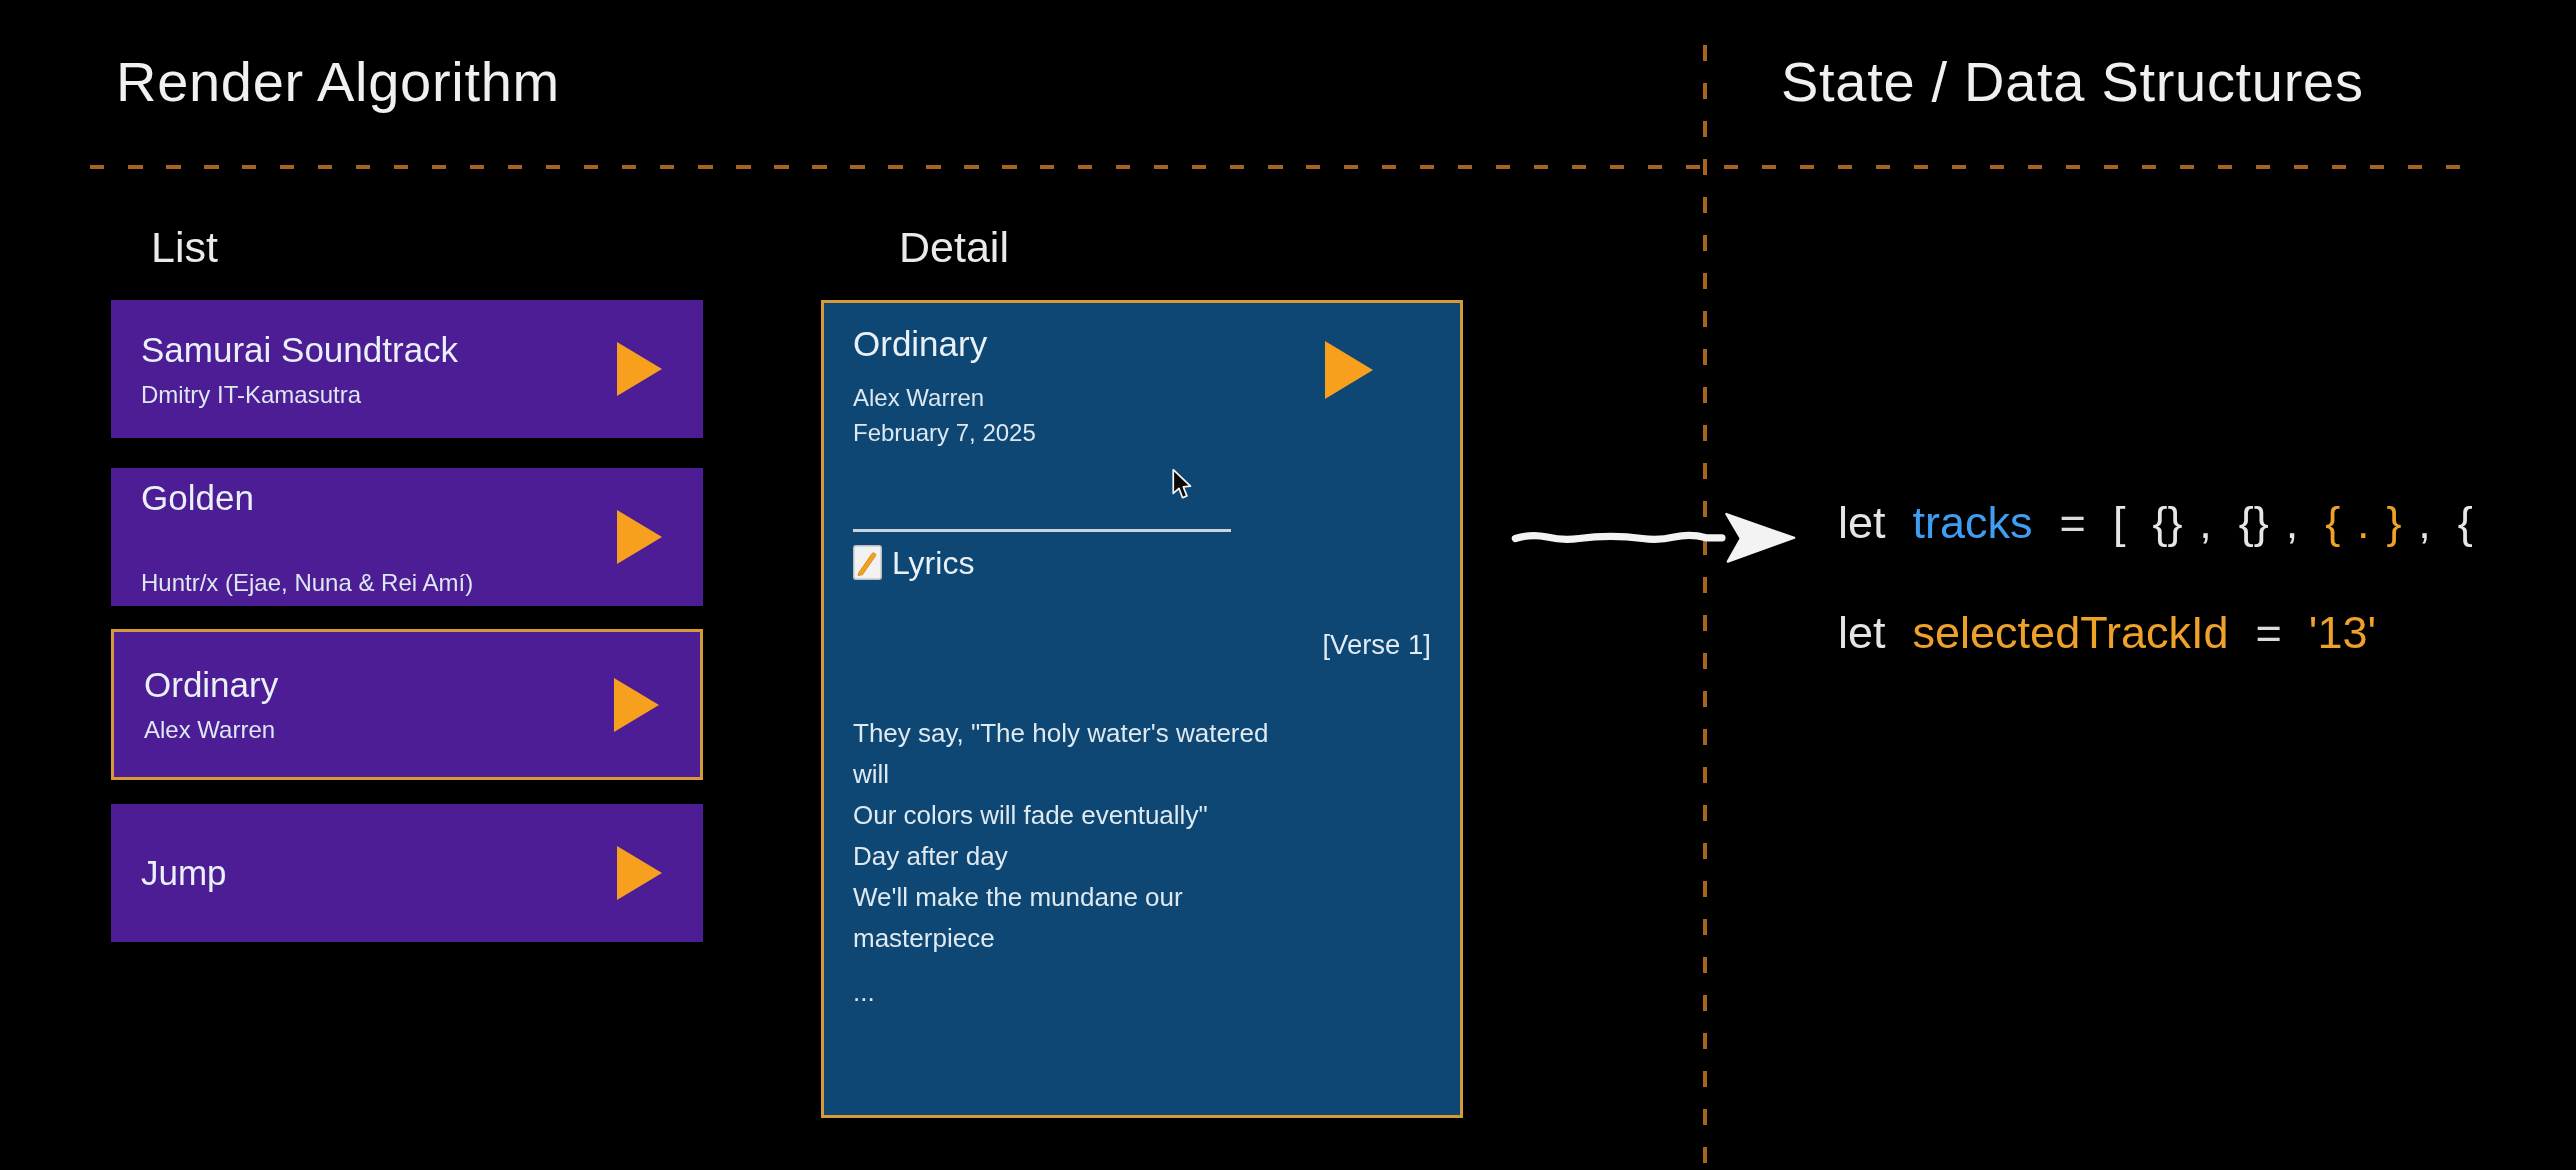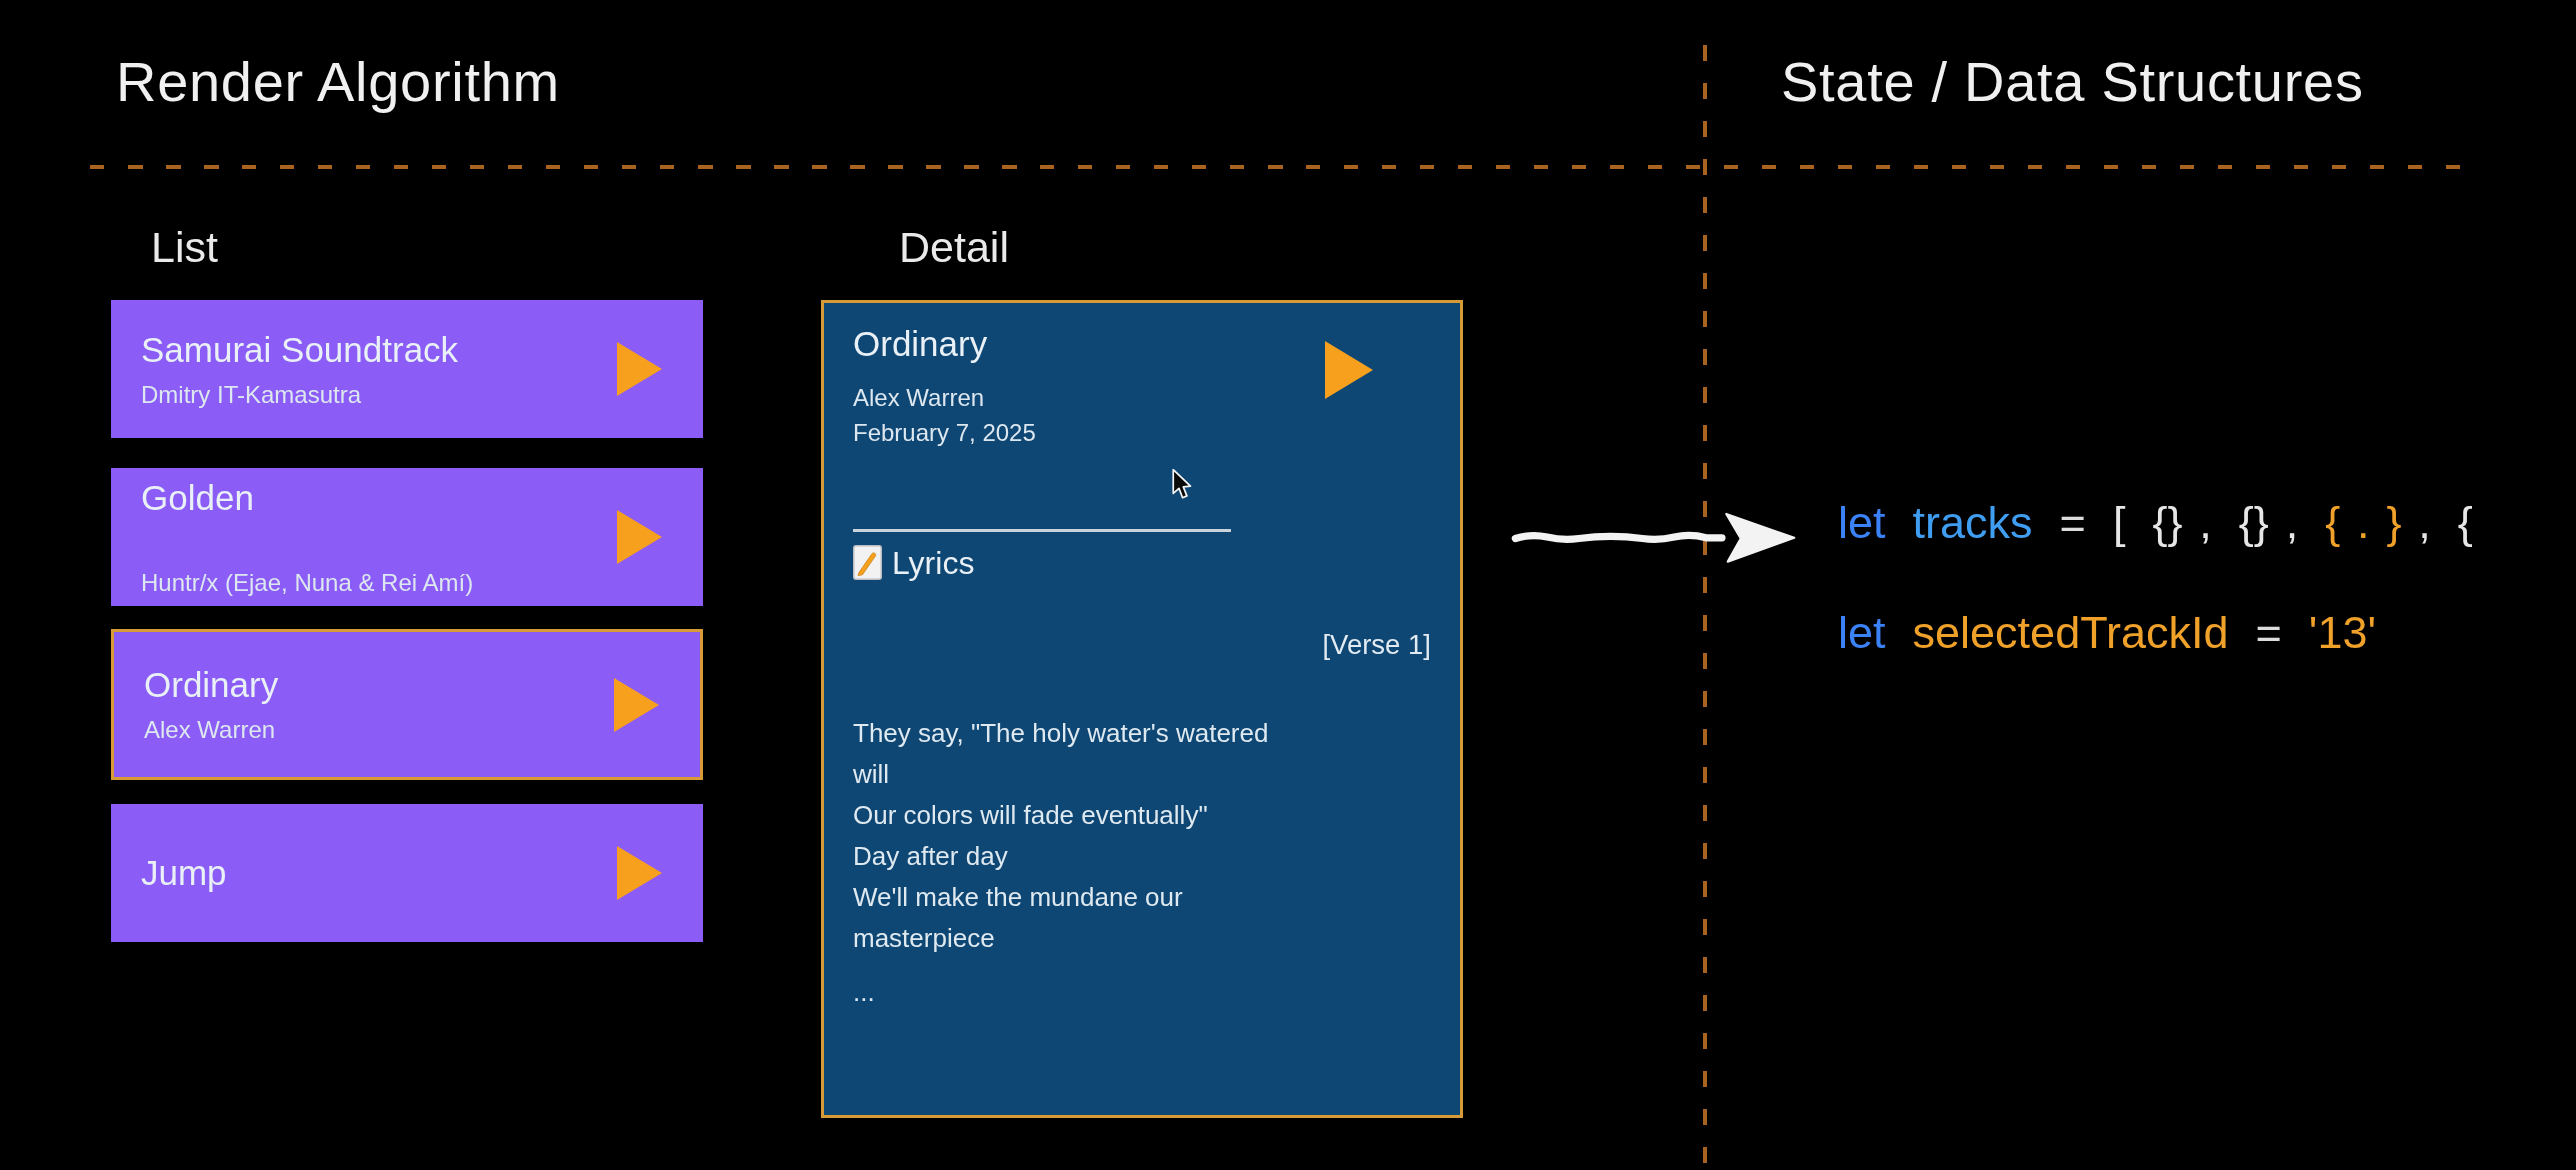--- a/index.html
+++ b/index.html
@@ -12,21 +12,21 @@
 
   .h-divider{position:absolute;left:90px;top:146px;width:2424px;height:4.3px;
     background:repeating-linear-gradient(90deg,#a8641f 0 14.5px,transparent 14.5px 38px);}
   .v-divider{position:absolute;left:1703px;top:26px;width:4.3px;height:1145px;
     background:repeating-linear-gradient(180deg,#a8641f 0 16px,transparent 16px 38px);}
 
   .section-label{position:absolute;font-size:43px;color:#eaeaea;}
   .list-label{left:151px;top:204px;}
   .detail-label{left:899px;top:204px;}
 
-  .track-card{position:absolute;left:111px;width:592px;height:138px;background:#8b5cf6;
+  .track-card{position:absolute;left:111px;width:592px;height:138px;background:#4c1d95;
     box-sizing:border-box;display:flex;flex-direction:column;justify-content:center;
     padding-left:30px;}
   .track-card.c1{top:281px;}
   .track-card.c2{top:449px;gap:40px;}
   .track-card.c3{top:610px;height:151px;border:3.6px solid #d69a36;}
   .track-card.c4{top:785px;}
   .track-title{font-size:35px;color:#e9f1f7;line-height:1.2;}
   .track-artist{font-size:24px;color:#dce7ef;margin-top:10px;line-height:1.2;}
   .play-icon{position:absolute;right:41px;top:50%;transform:translateY(-50%);
     width:0;height:0;border-left:45px solid #f6a01d;
@@ -49,21 +49,21 @@
 
   .cursor{position:absolute;left:1171px;top:450px;}
 
   .flow-arrow{position:absolute;left:1511px;top:486px;}
 
   .code-line{position:absolute;left:1838px;font-size:45px;white-space:nowrap;letter-spacing:0px;}
   .code-line.l1{top:478px;}
   .code-line.l2{top:588px;}
   .tok{margin-right:14.5px;}
   .tok:last-child{margin-right:0;}
-  .kw{color:#3b82f6;text-align:center;}
+  .kw{color:#e5e5e5;text-align:center;}
   .var-blue{color:#3f9ef2;}
   .op{color:#dcdcdc;}
   .wh{color:#e6e6e6;}
   .org{color:#efa12a;}
   .tight{margin-right:4.3px;}
 </style>
 </head>
 <body>
 
 <div class="stage">

